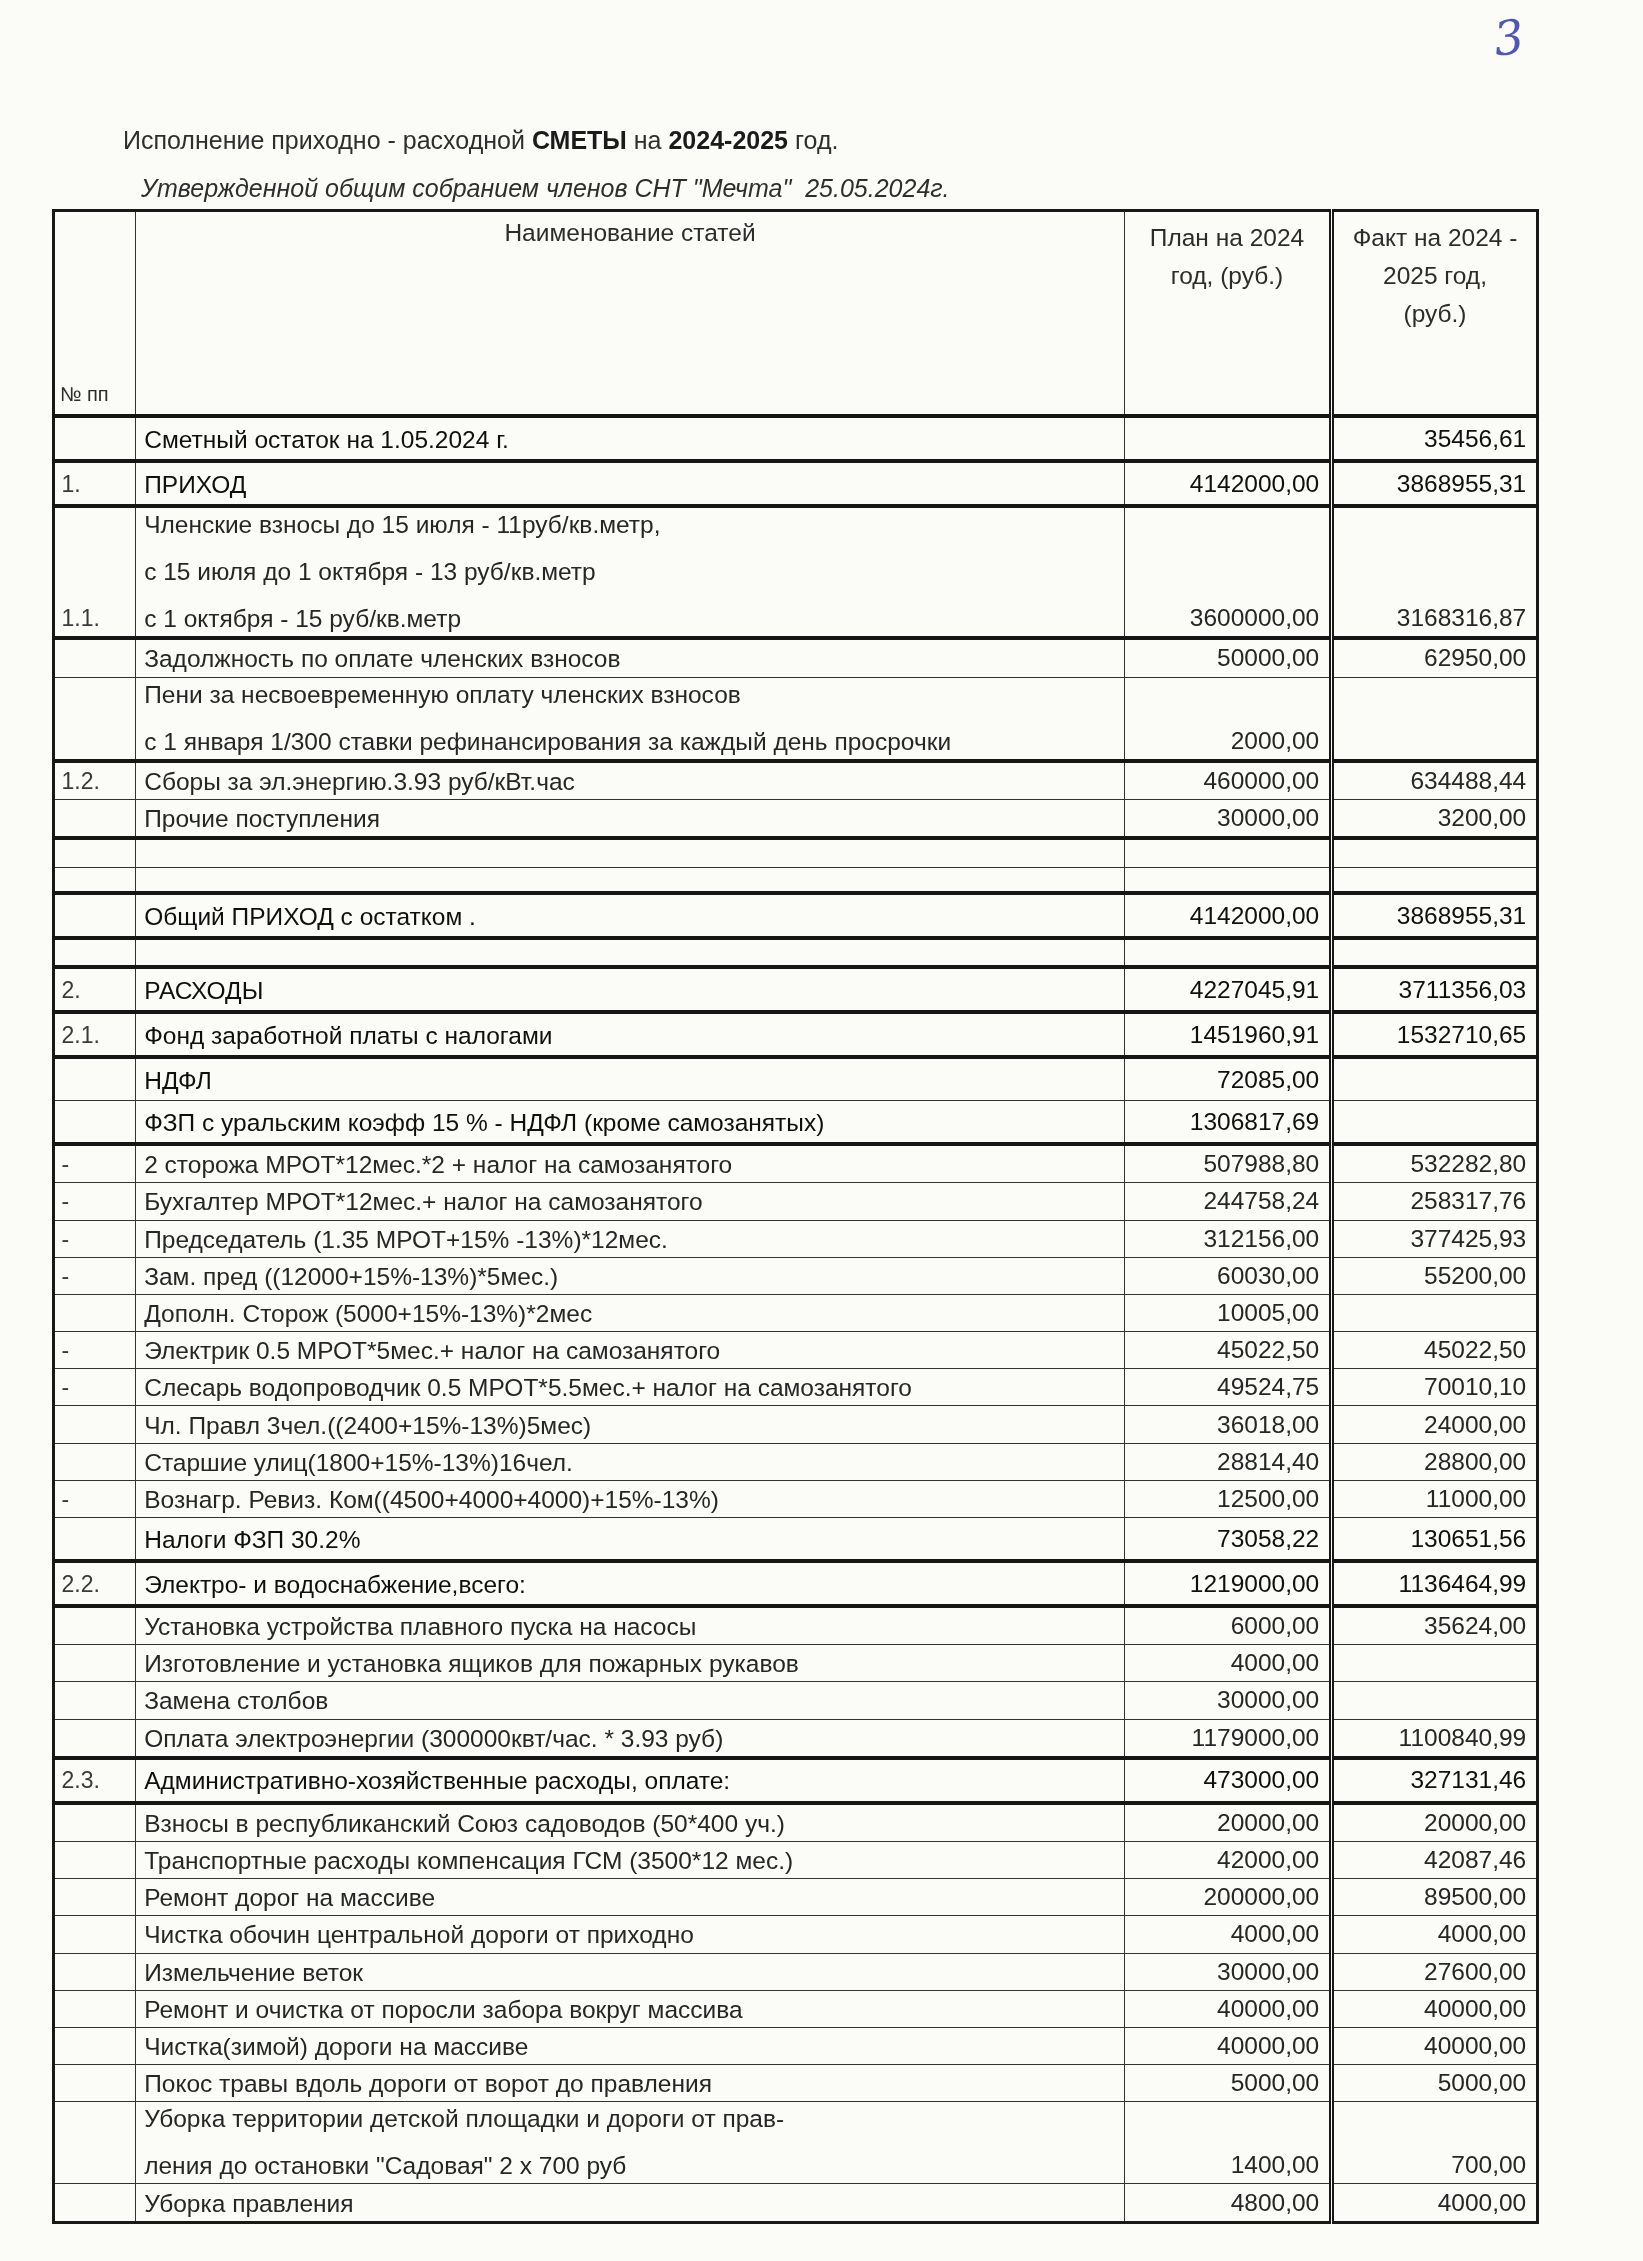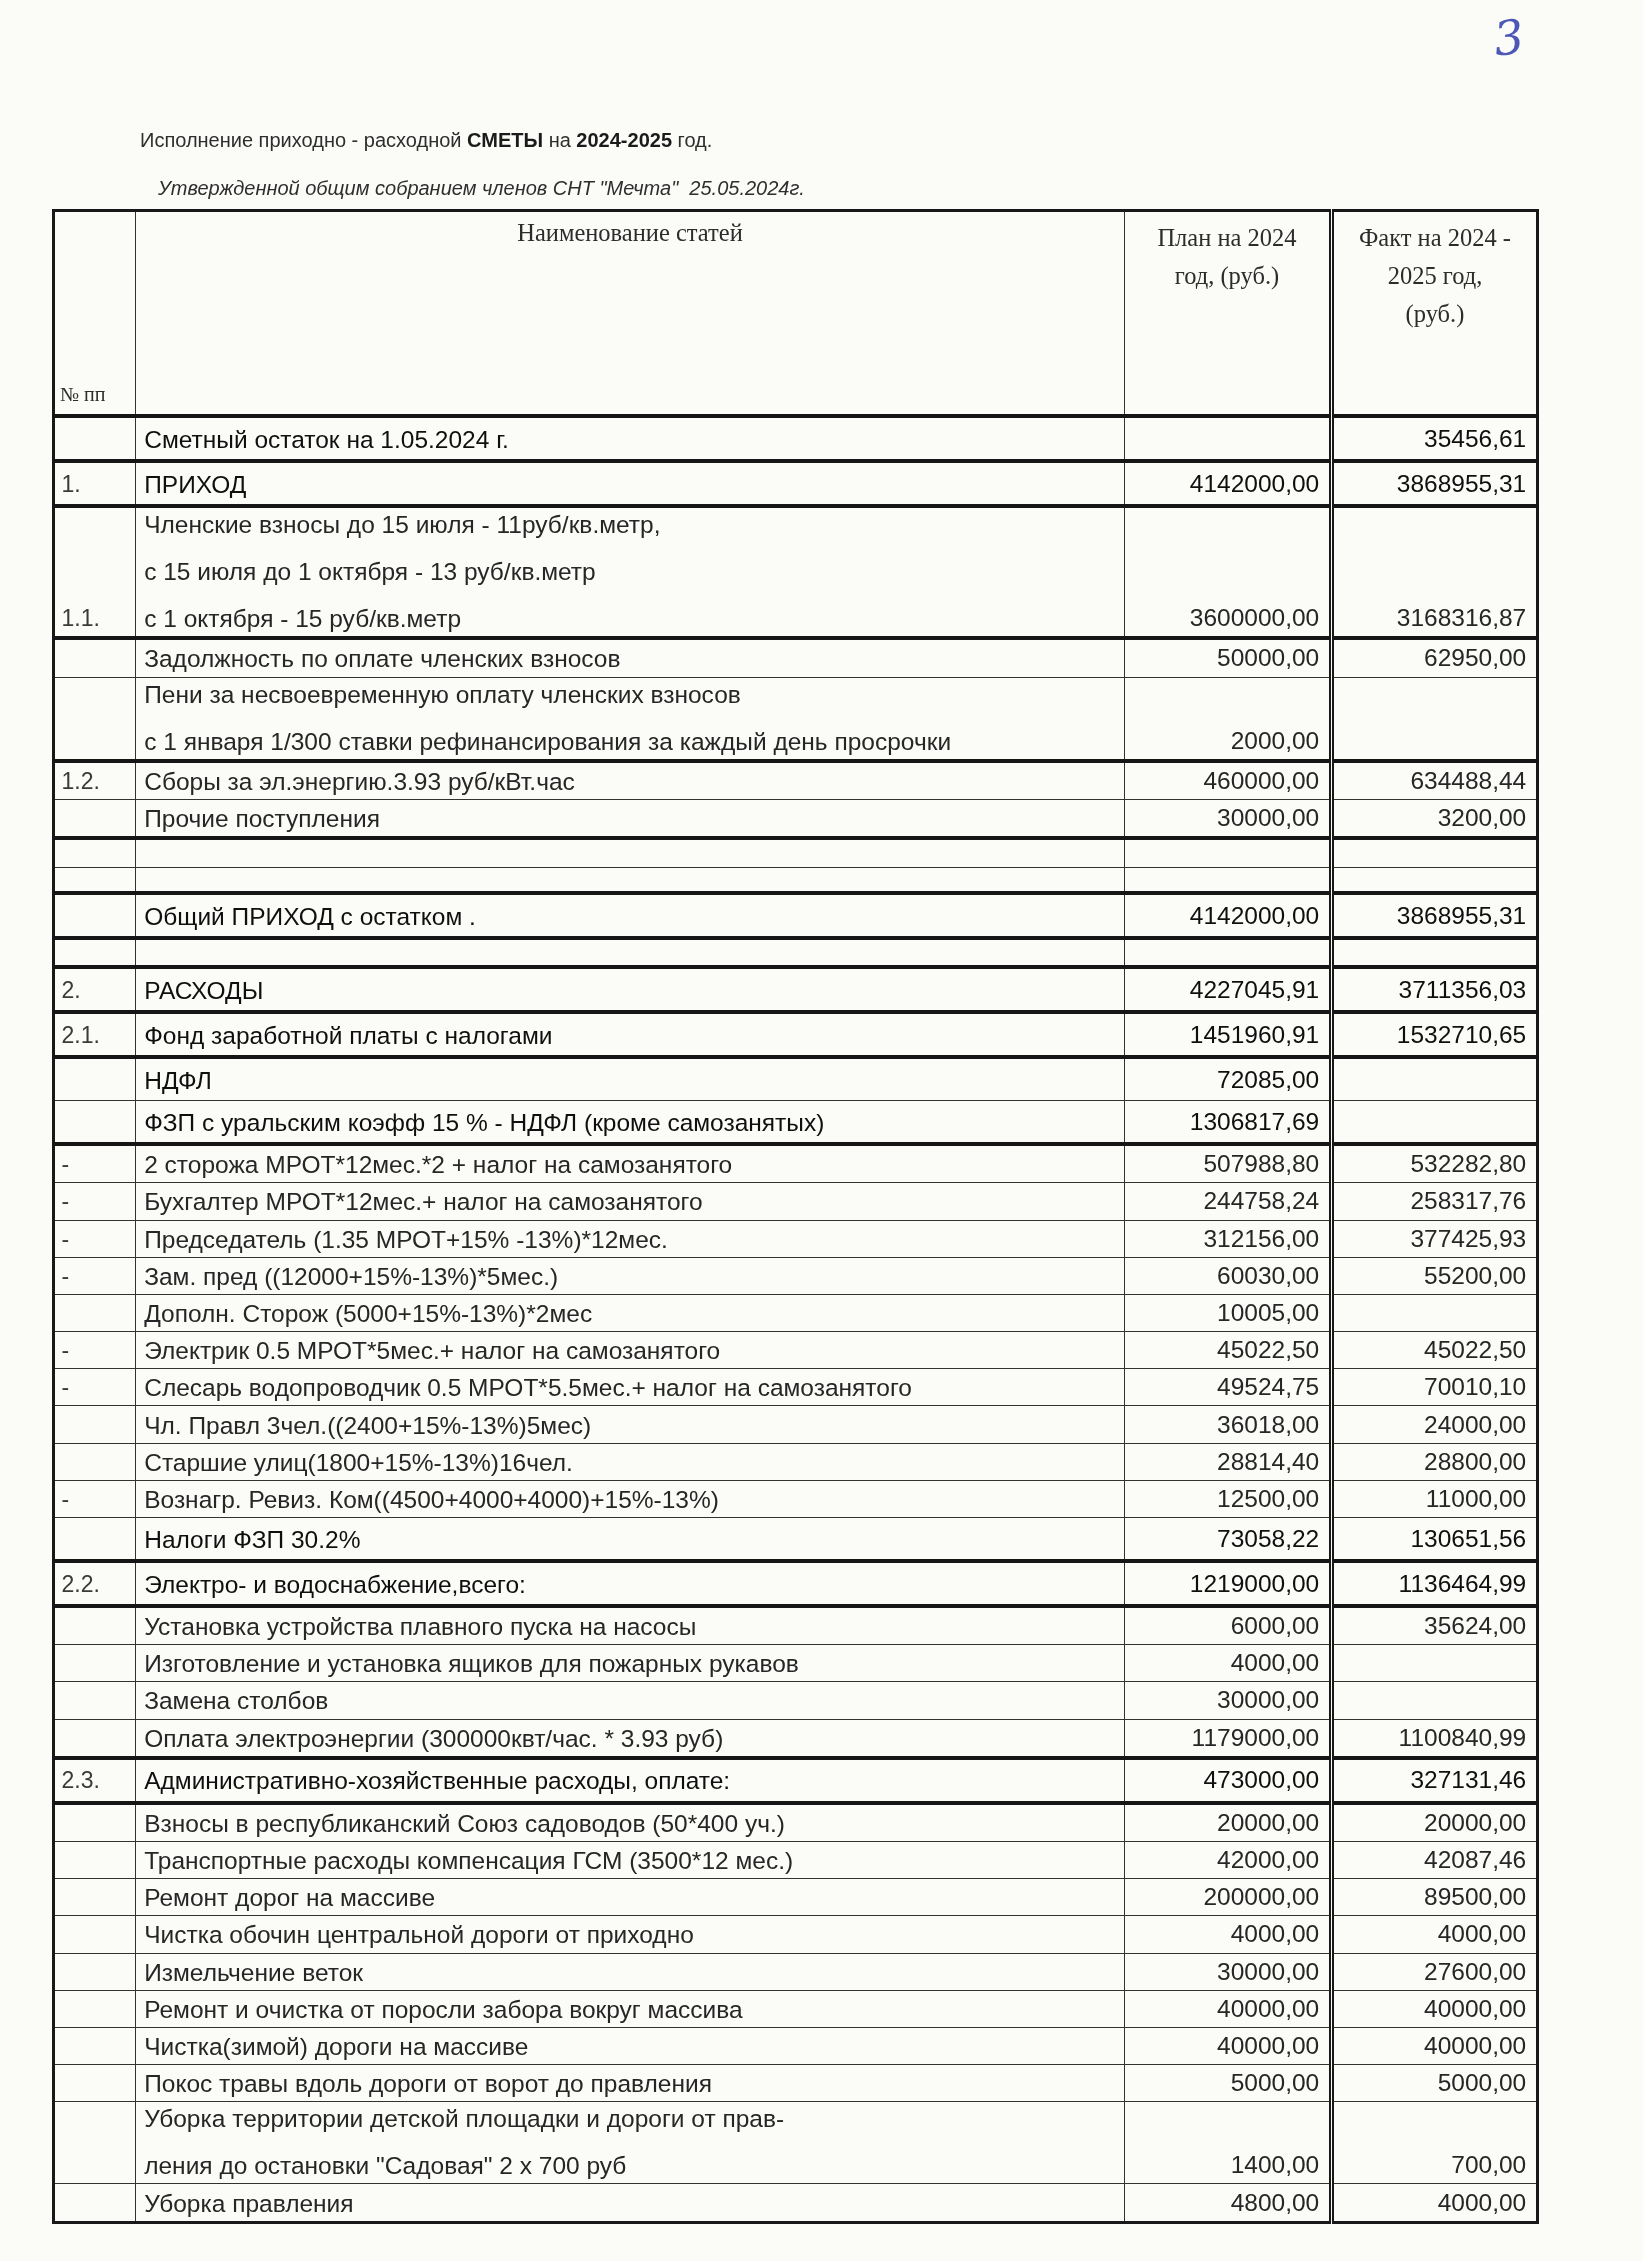--- a/index.html
+++ b/index.html
@@ -10,33 +10,33 @@
     position:relative;
     font-family:"Liberation Sans", sans-serif;
     color:#262626;
   }
   .page-num {
     position:absolute; top:9.8px; left:1494px;
     font-family:"DejaVu Serif", serif; font-style:italic;
     font-size:47px; color:#4d57b5;
     transform:rotate(-7deg);
   }
-  .title-block { position:absolute; left:140px; top:122px; font-size:20px; color:#2e2e2e; }
+  .title-block { position:absolute; left:123px; top:122px; font-size:25px; color:#2e2e2e; }
   .t-line { line-height:37px; white-space:pre; }
   .t-line2 { margin-left:18px; margin-top:10.6px;font-style:italic; }
   .bseg { font-weight:bold; color:#1b1b1b; }
 
   table.budget {
     position:absolute; left:52px; top:209px; width:1483px;
     border-collapse:collapse; table-layout:fixed;
     border:3.3px solid #181818;
   }
   th, td { border:1.6px solid #323232; }
   thead tr { border-bottom:4.9px solid #141414; }
-  thead th { height:194px; vertical-align:top; font-weight:normal; font-size:24.5px; padding-top:6.5px; color:#2c2c2c;font-family:Liberation Serif, serif; }
+  thead th { height:194px; vertical-align:top; font-weight:normal; font-size:24.5px; padding-top:6.5px; color:#2c2c2c; }
   th.h-num { vertical-align:bottom; text-align:left; padding:0 0 8.2px 4.9px; font-size:20px; }
   th.h-name { text-align:center; }
   th.h-plan, th.h-fact { text-align:center; }
   .h-ln { line-height:38px; }
   th.h-fact, td.c-fact { border-left:5.7px double #181818; }
 
   tbody td { vertical-align:bottom; padding:4.1px 0; font-size:24.5px; }
   td.c-num  { padding-left:6.5px; font-size:23px; color:#3a3a3a; }
   td.c-name { padding-left:8.2px; padding-right:6.5px; }
   .ln { line-height:26px; }

